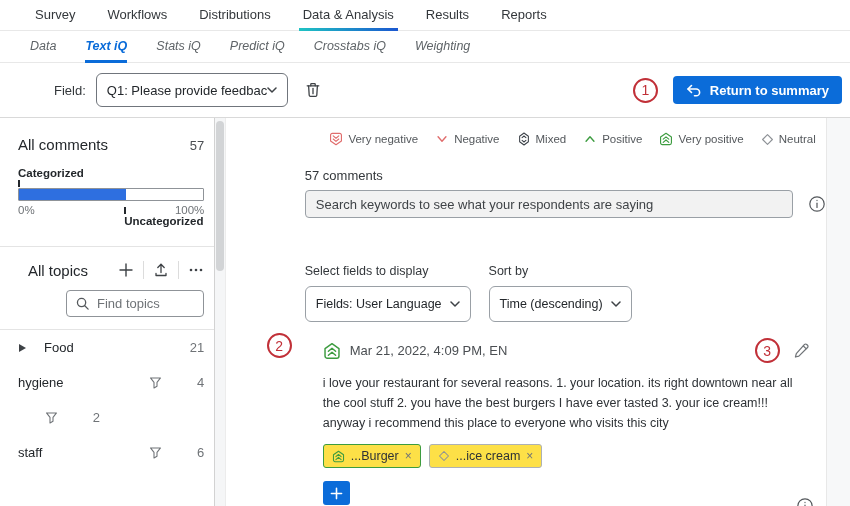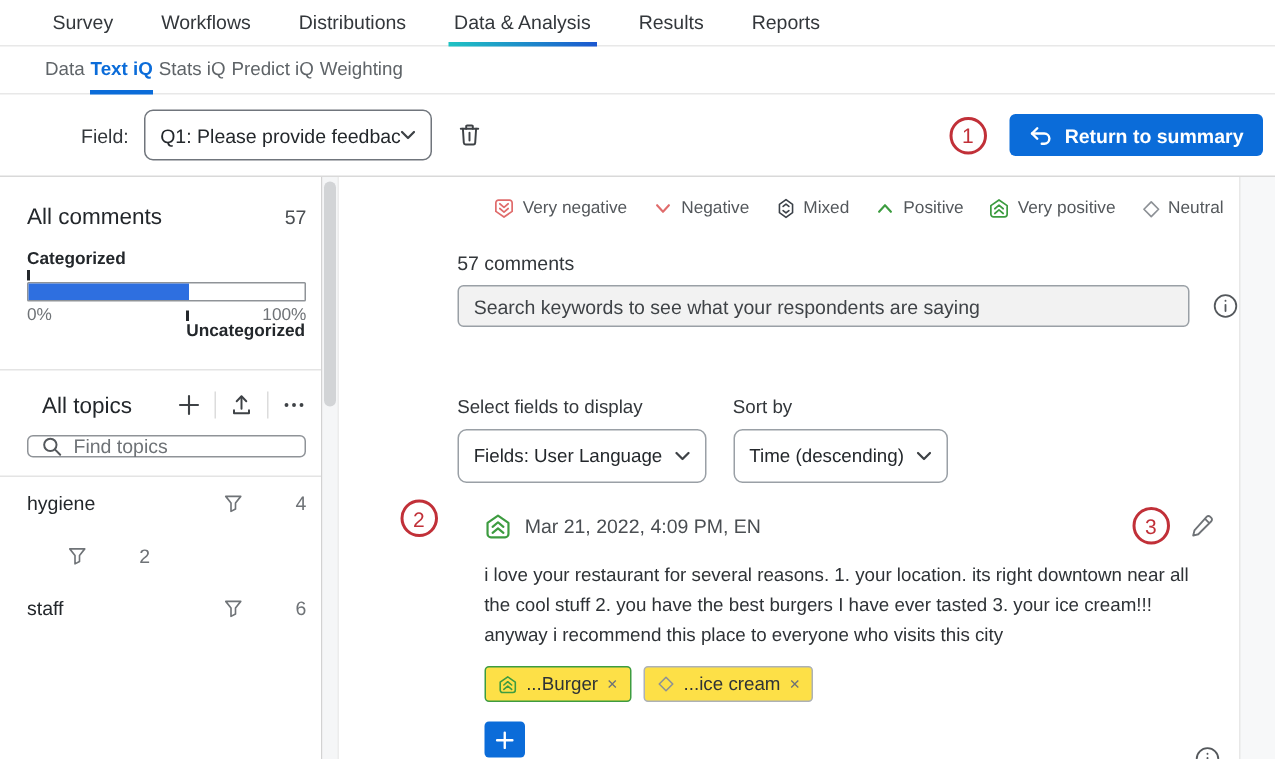--- a/index.html
+++ b/index.html
@@ -8,22 +8,22 @@
   .app { position:relative; width:850px; height:506px; }
 
   
   .topnav { height:31px; display:flex; align-items:center; gap:32px;
     padding-left:35px; border-bottom:1px solid #e8e8e8; }
   .topnav-item { font-size:13px; color:#33373b; cursor:pointer; position:relative;
     padding:8px 0 9px; white-space:nowrap; }
   .topnav-item.active::after { content:""; position:absolute; left:-4px; right:-4px;
     bottom:0; height:3px; background:linear-gradient(90deg,#1fc3c3,#1b57d0); }
 
-  .subnav { height:32px; display:flex; align-items:center; gap:4px;
-    padding-left:30px; border-bottom:1px solid #e8e8e8; }
+  .subnav { height:32px; display:flex; align-items:center; gap:29px;
+    padding-left:30px; border-bottom:1px solid #e8e8e8;font-style:italic; }
   .subnav-item { font-size:12.5px; color:#5f6468; cursor:pointer; position:relative;
     padding:9px 0 10px; white-space:nowrap; }
   .subnav-item.active { color:#0b6cd9; font-weight:bold; }
   .subnav-item.active::after { content:""; position:absolute; left:0; right:0;
     bottom:0; height:3px; background:#0b6cd9; }
 
   
   .fieldbar { height:55px; display:flex; align-items:center; padding:0 6px 0 54px;
     border-bottom:1px solid #d9d9d9; }
   .fieldbar-label { font-size:13px; color:#33373b; margin-right:10px; }
@@ -64,22 +64,22 @@
   .uncat { position:absolute; left:57%; top:40px; }
   .uncat .tick { margin:0 0 1px 0; }
   .uncat-label { font-size:11.5px; font-weight:bold; color:#23272b; white-space:nowrap; }
 
   .sb-divider { margin-top:30px; border-top:1px solid #e4e4e4; }
 
   .topics-header { margin-top:14px; display:flex; align-items:center; justify-content:space-between;margin-left:10px; }
   .th-icons { display:flex; align-items:center; gap:9px; }
   .th-sep { width:1px; height:18px; background:#dcdcdc; }
 
-  .find-box { margin-top:11px; height:15px; border:1px solid #8f9398; border-radius:4px;
-    display:flex; align-items:center; gap:7px; padding:0 8px; background:#fff; }
+  .find-box { margin-top:11px; height:27px; border:1px solid #8f9398; border-radius:4px;
+    display:flex; align-items:center; gap:7px; padding:0 8px; background:#fff;margin-left:48px; }
   .find-box input { border:none; outline:none; flex:1; font-size:13px; color:#3f4347;
     background:transparent; font-family:"Liberation Sans",sans-serif; }
   .find-box input::placeholder { color:#6f7377; }
 
   .topic-divider { margin-top:12px; border-top:1px solid #e4e4e4; }
   .topic-row { height:35px; display:flex; align-items:center; cursor:pointer; padding:0 10px 0 18px; }
   .topic-caret { width:26px; display:flex; align-items:center; }
   .topic-name { flex:1; font-size:13px; color:#23272b; }
   .topic-funnel { width:34px; display:flex; align-items:center; }
   .topic-count { width:22px; text-align:right; font-size:13px; color:#6f7377; }
@@ -137,20 +137,21 @@
     <div class="topnav-item active">Data &amp; Analysis</div>
     <div class="topnav-item">Results</div>
     <div class="topnav-item">Reports</div>
   </div>
 
   <div class="subnav">
     <div class="subnav-item">Data</div>
     <div class="subnav-item active">Text iQ</div>
     <div class="subnav-item">Stats iQ</div>
     <div class="subnav-item">Predict iQ</div>
+    <div class="subnav-item">Crosstabs iQ</div>
     <div class="subnav-item">Weighting</div>
   </div>
 
   <div class="fieldbar">
     <span class="fieldbar-label">Field:</span>
     <div class="field-select">
       <span class="val">Q1: Please provide feedback on your r</span>
       <span>
         <svg width="10" height="6" viewBox="0 0 10 6">
             <path d="M1 1 L5 5 L9 1" fill="none" stroke="#3e4246" stroke-width="1.5" stroke-linecap="round" stroke-linejoin="round"></path>
@@ -248,20 +249,30 @@
                 <circle cx="7" cy="7" r="4.4"></circle>
                 <path d="M10.4 10.4 L14 14"></path>
               </svg>
           </span>
           <input type="text" placeholder="Find topics" style="">
         </div>
       </div>
 
       <div class="topic-divider"></div>
 
+      <div class="topic-row">
+        <span class="topic-caret">
+          <svg width="9" height="10" viewBox="0 0 9 10">
+              <polygon points="1,1 8,5 1,9" fill="#3e4246"></polygon>
+            </svg>
+        </span>
+        <span class="topic-name">Food</span>
+        <span class="topic-funnel"></span>
+        <span class="topic-count">21</span>
+      </div>
 
       <div class="topic-row">
         <span class="topic-caret"></span>
         <span class="topic-name" style="margin-left:-26px">hygiene</span>
         <span class="topic-funnel">
           <svg width="15" height="15" viewBox="0 0 18 18" fill="none" stroke="#6f7377" stroke-width="1.3" stroke-linejoin="round">
               <path d="M3 3.5 h12 L10.8 8.8 V13.6 l-3.6 1.9 V8.8 Z"></path>
             </svg>
         </span>
         <span class="topic-count">4</span>

